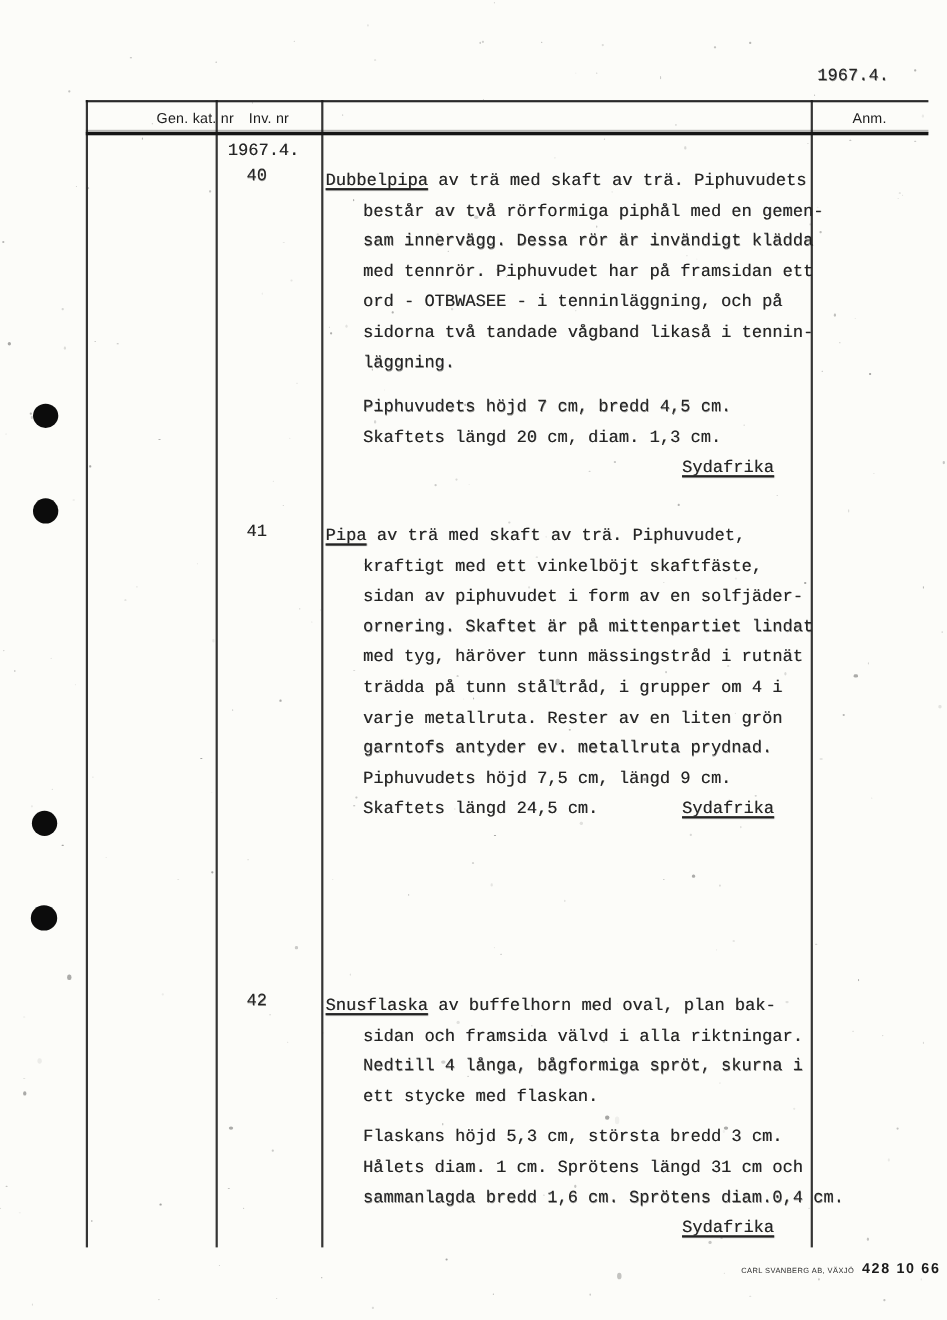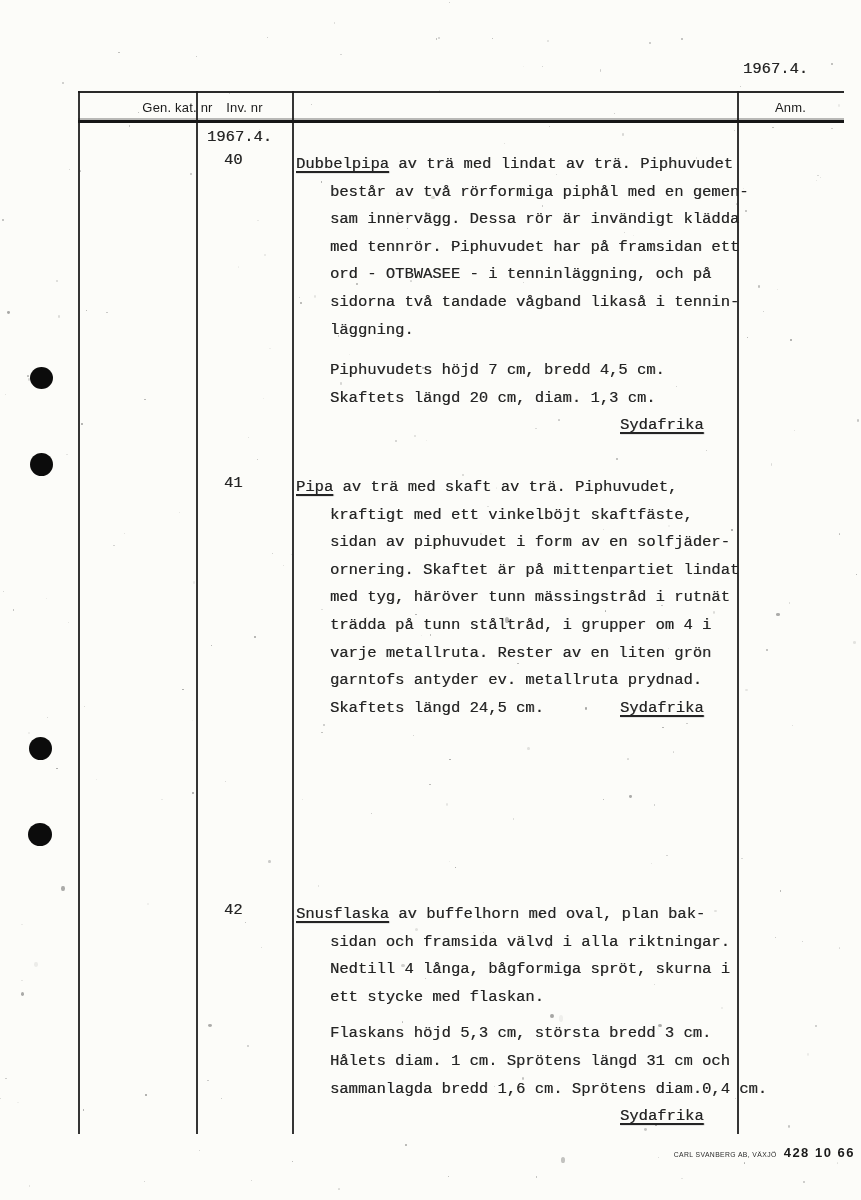--- a/index.html
+++ b/index.html
@@ -319,21 +319,21 @@
 <div class="colhead c1">Gen. kat. nr</div>
 <div class="colhead c2">Inv. nr</div>
 <div class="colhead c4">Anm.</div>
 
 <div class="tw year-top">1967.4.</div>
 <div class="tw year-col">1967.4.</div>
 
 <div class="entry tw" data-entry="0" style="top:151px;">
   <div class="invnum">40</div>
   <div class="desc">
-      <div class="tline"><span class="term">Dubbelpipa</span><span> av trä med lindat av trä. Piphuvudet</span></div>
+      <div class="tline"><span class="term">Dubbelpipa</span><span> av trä med skaft av trä. Piphuvudets</span></div>
       <div class="tline cont">består av två rörformiga piphål med en gemen-</div>
       <div class="tline cont">sam innervägg. Dessa rör är invändigt klädda</div>
       <div class="tline cont">med tennrör. Piphuvudet har på framsidan ett</div>
       <div class="tline cont">ord - OTBWASEE - i tenninläggning, och på</div>
       <div class="tline cont">sidorna två tandade vågband likaså i tennin-</div>
       <div class="tline cont">läggning.</div>
       <div class="measures">
         <div class="tline cont">Piphuvudets höjd 7 cm, bredd 4,5 cm.</div>
         <div class="tline cont">Skaftets längd 20 cm, diam. 1,3 cm.</div>
         <div class="tline" style="position: relative;"><span class="origin inline">Sydafrika</span></div>
@@ -345,20 +345,21 @@
   <div class="desc">
       <div class="tline"><span class="term">Pipa</span><span> av trä med skaft av trä. Piphuvudet,</span></div>
       <div class="tline cont">kraftigt med ett vinkelböjt skaftfäste,</div>
       <div class="tline cont">sidan av piphuvudet i form av en solfjäder-</div>
       <div class="tline cont">ornering. Skaftet är på mittenpartiet lindat</div>
       <div class="tline cont">med tyg, häröver tunn mässingstråd i rutnät</div>
       <div class="tline cont">trädda på tunn ståltråd, i grupper om 4 i</div>
       <div class="tline cont">varje metallruta. Rester av en liten grön</div>
       <div class="tline cont">garntofs antyder ev. metallruta prydnad.</div>
       <div class="measures">
+        <div class="tline cont">Piphuvudets höjd 7,5 cm, längd 9 cm.</div>
         <div class="tline cont" style="position: relative;">Skaftets längd 24,5 cm.<span class="origin inline">Sydafrika</span></div>
       </div>
     </div>
 </div>
 <div class="entry tw" data-entry="2" style="top:901px;">
   <div class="invnum">42</div>
   <div class="desc">
       <div class="tline"><span class="term">Snusflaska</span><span> av buffelhorn med oval, plan bak-</span></div>
       <div class="tline cont">sidan och framsida välvd i alla riktningar.</div>
       <div class="tline cont">Nedtill 4 långa, bågformiga spröt, skurna i</div>

